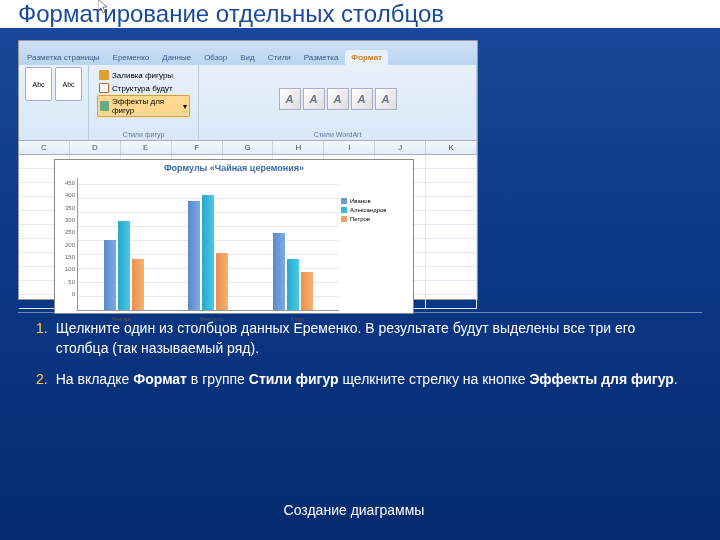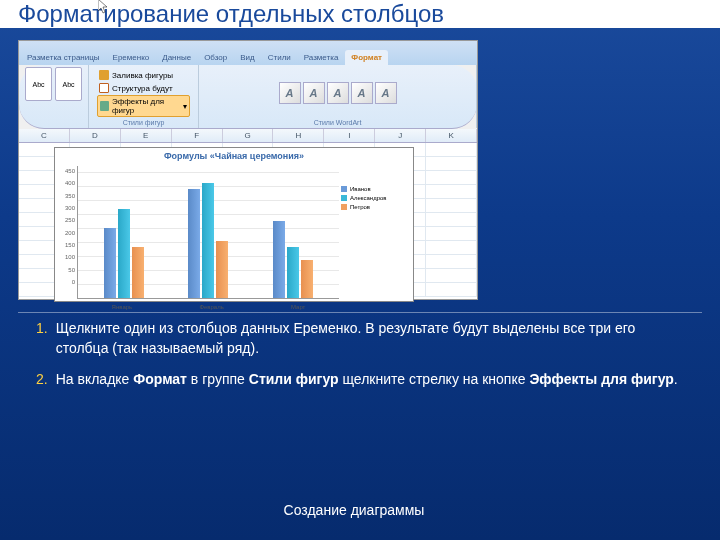--- a/index.html
+++ b/index.html
@@ -3,21 +3,21 @@
 <meta charset="utf-8">
 <style>
 * { margin: 0; padding: 0; box-sizing: border-box; }
 body { width: 720px; height: 540px; font-family: Arial, sans-serif; background: linear-gradient(to bottom, #1a4a9c 0%, #0d3a8a 40%, #062b6e 100%); overflow: hidden; position: relative; }
 .title-bar { background: #fff; padding: 0 18px; color: #1a4a9c; font-size: 24px; font-weight: normal; }
 .content { padding: 12px 18px; display: flex; gap: 12px; }
 .screenshot { width: 460px; height: 260px; background: #f0f0f0; border: 1px solid #999; display: flex; flex-direction: column; font-size: 9px; }
 .ribbon-tabs { display: flex; background: linear-gradient(to bottom, #cfe0f5, #b8d4f0); height: 24px; align-items: flex-end; padding: 0 2px; gap: 1px; }
 .rtab { padding: 3px 6px; font-size: 8px; color: #3a5a8a; cursor: default; }
 .rtab.active { background: #e8f0fa; border-radius: 3px 3px 0 0; color: #d08020; font-weight: bold; }
-.ribbon-body { background: linear-gradient(to bottom, #e8f0fa, #d8e8f8); height: 64px; display: flex; border-bottom: 1px solid #aac; border-radius: 25px; }
+.ribbon-body { background: linear-gradient(to bottom, #e8f0fa, #d8e8f8); height: 76px; display: flex; border-bottom: 1px solid #aac; }
 .rgroup { border-right: 1px solid #bcd; padding: 2px 6px; display: flex; flex-direction: column; justify-content: space-between; }
 .rgroup-label { font-size: 7px; color: #5a7aaa; text-align: center; margin-top: auto; }
 .shape-btns { display: flex; gap: 3px; }
 .shape-btn { width: 28px; height: 34px; background: #fff; border: 1px solid #aac; border-radius: 2px; display: flex; flex-direction: column; align-items: center; justify-content: center; font-size: 7px; }
 .effect-menu { display: flex; flex-direction: column; gap: 1px; font-size: 8px; padding: 2px; }
 .effect-item { display: flex; align-items: center; gap: 3px; padding: 1px 2px; }
 .effect-item.sel { background: #ffd890; border: 1px solid #e0a030; border-radius: 2px; }
 .mini-icon { width: 10px; height: 10px; background: #8ac; border-radius: 1px; }
 .wordart-group { flex: 1; display: flex; align-items: center; justify-content: center; gap: 2px; }
 .wa-style { width: 22px; height: 22px; background: linear-gradient(135deg, #fff, #ddd); border: 1px solid #aac; display: flex; align-items: center; justify-content: center; font-size: 11px; font-weight: bold; color: #678; font-style: italic; }

